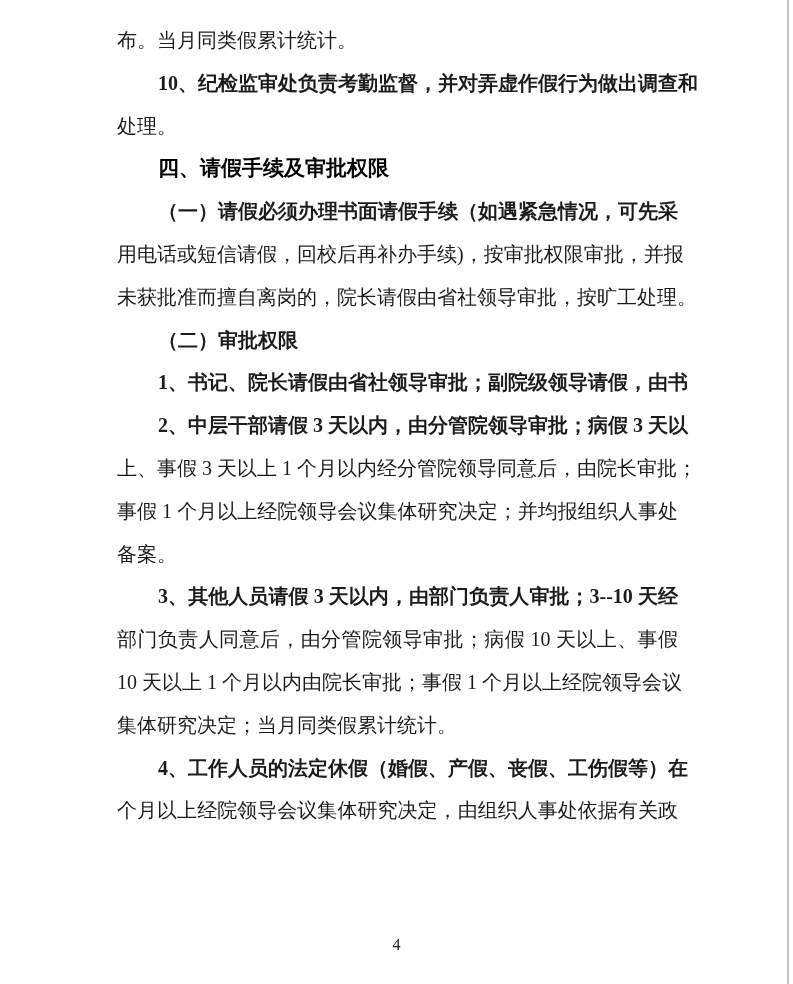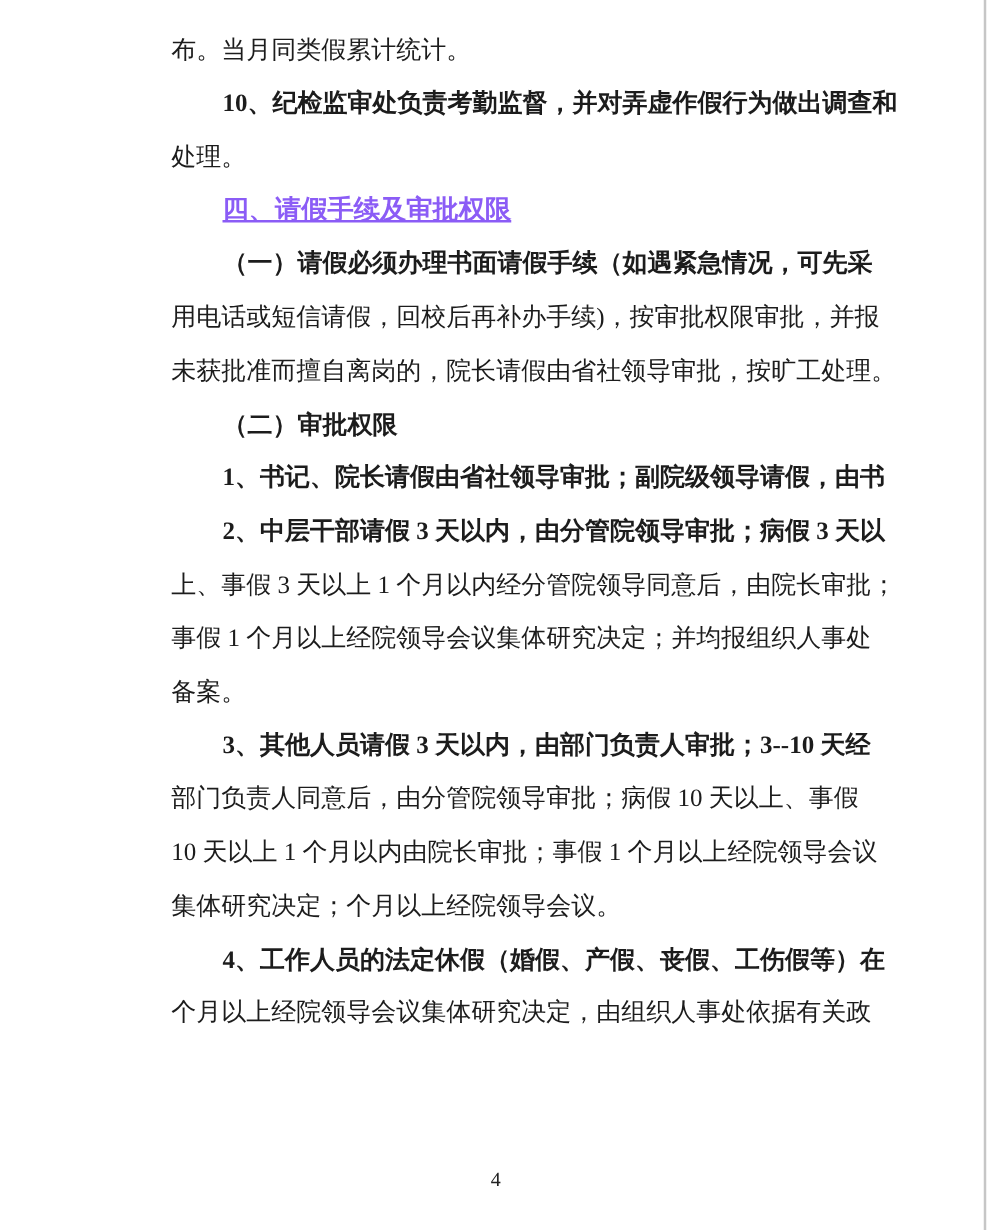--- a/index.html
+++ b/index.html
@@ -28,36 +28,34 @@
     top: 19px;
     width: 561px;
     color: #1c1c1c;
   }
   .ln {
     height: 42.8px;
     line-height: 42.8px;
     font-size: 20px;
     white-space: nowrap;
     text-align: left;
-    margin-left: 20px;
   }
   .ln.indent {
     padding-left: 41px;
     font-weight: bold;
   }
   .ln.justify {
     text-align: justify;
     text-align-last: justify;
   }
   .ln.heading {
     font-family: "Liberation Sans", "DejaVu Sans", sans-serif;
     font-weight: 700;
     font-size: 21px;
-    color: #8b5cf6;
-    text-decoration: underline;
+    color: #000000;
   }
   .page-num {
     position: absolute;
     left: 0;
     top: 936px;
     width: 793px;
     text-align: center;
     font-size: 16px;
     color: #222222;
     font-family: "Liberation Serif", "DejaVu Serif", serif;
@@ -76,20 +74,20 @@
   <div class="ln">未获批准而擅自离岗的，院长请假由省社领导审批，按旷工处理。</div>
   <div class="ln indent">（二）审批权限</div>
   <div class="ln indent justify">1、书记、院长请假由省社领导审批；副院级领导请假，由书</div>
   <div class="ln indent justify">2、中层干部请假 3 天以内，由分管院领导审批；病假 3 天以</div>
   <div class="ln justify">上、事假 3 天以上 1 个月以内经分管院领导同意后，由院长审批；</div>
   <div class="ln justify">事假 1 个月以上经院领导会议集体研究决定；并均报组织人事处</div>
   <div class="ln">备案。</div>
   <div class="ln indent justify">3、其他人员请假 3 天以内，由部门负责人审批；3--10 天经</div>
   <div class="ln justify">部门负责人同意后，由分管院领导审批；病假 10 天以上、事假</div>
   <div class="ln justify">10 天以上 1 个月以内由院长审批；事假 1 个月以上经院领导会议</div>
-  <div class="ln">集体研究决定；个月以上经院领导会议。</div>
+  <div class="ln">集体研究决定；当月同类假累计统计。</div>
   <div class="ln indent justify">4、工作人员的法定休假（婚假、产假、丧假、工伤假等）在</div>
   <div class="ln justify">个月以上经院领导会议集体研究决定，由组织人事处依据有关政</div>
 </div>
 
 <div class="page-num">4</div>
 
 <div class="page-edge"></div>
 
 </body></html>

